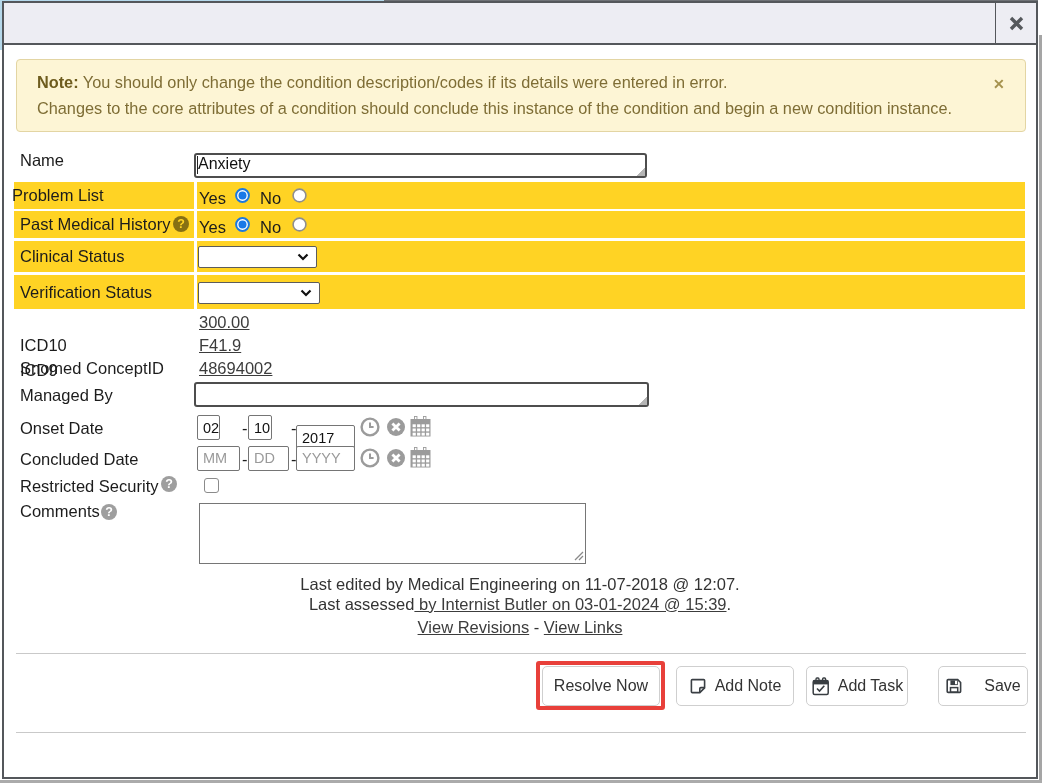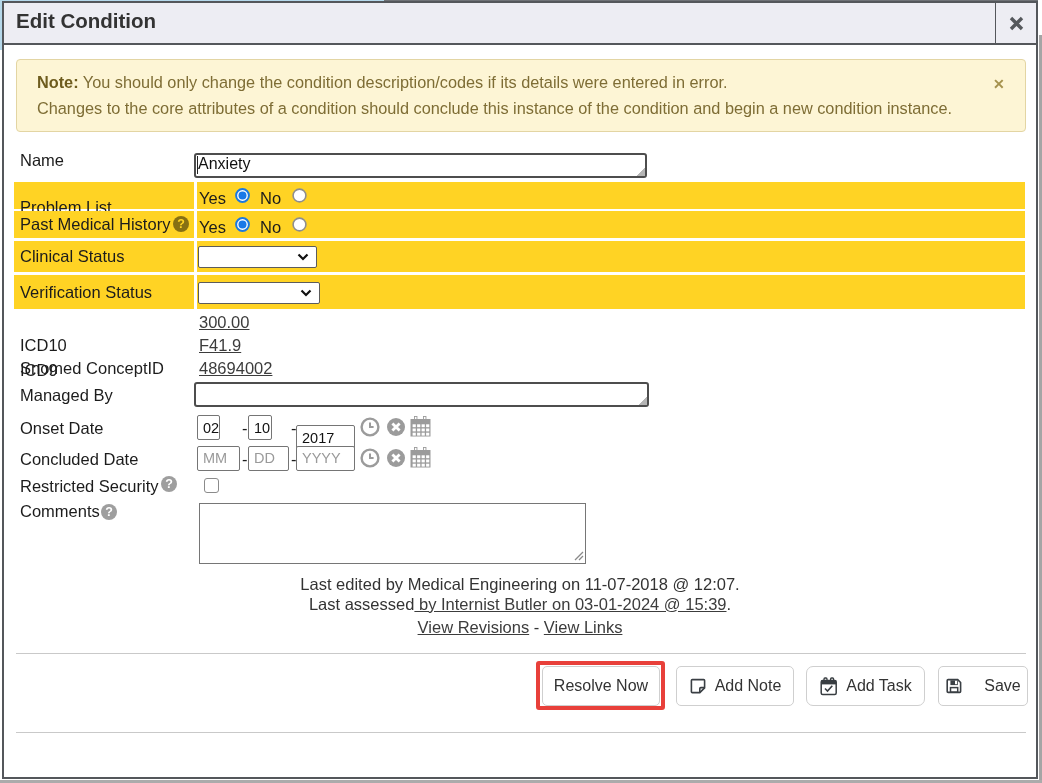--- a/index.html
+++ b/index.html
@@ -21,42 +21,41 @@
   <div class="abs" style="left:0; top:0; width:1042px; height:2px; background:#6f7276;"></div>
   <div class="abs" style="left:0; top:0; width:384px; height:2px; background:#b5d9ec;"></div>
   <div class="abs" style="left:0; top:0; width:2px; height:50px; background:#b6d8ea;"></div>
   <div class="abs" style="left:1038px; top:0; width:4px; height:783px; background:#ffffff;"></div>
   <div class="abs" style="left:1039px; top:35px; width:3px; height:748px; background:#a5a5a5;"></div>
   <div class="abs" style="left:0; top:780px; width:1042px; height:3px; background:#ababab;"></div>
 
   <div class="abs" style="left:2px; top:1px; width:1036px; height:778px; background:#fff; border:2px solid #54575b;"></div>
 
   <div class="abs" style="left:4px; top:3px; width:1032px; height:42px; background:#ededf3; border-bottom:2px solid #54575b;"></div>
-  <div class="abs" style="left:16px; top:9px; font-size:20.5px; font-weight:bold; color:#333;">Edit Condition</div>
   <div class="abs" style="left:995px; top:3px; width:1px; height:41px; background:#54575b;"></div>
   <svg class="abs" style="left:1009px; top:16px;" width="15" height="15" viewBox="0 0 15 15">
     <path d="M2 2 L13 13 M13 2 L2 13" stroke="#55585c" stroke-width="3.4"></path>
   </svg>
 
   <div class="abs" style="left:16px; top:59px; width:1010px; height:73px; background:#fdf5d5; border:1px solid #e3d5a3; border-radius:4px;"></div>
   <div class="abs" style="left:37px; top:70px; width:940px; font-size:16.3px; line-height:25.5px; color:#7e6d35;">
     <b style="color:#6e5c1e;">Note:</b> You should only change the condition description/codes if its details were entered in error.<br>
     Changes to the core attributes of a condition should conclude this instance of the condition and begin a new condition instance.
   </div>
   <div class="abs" style="left:993px; top:76px; font-size:14px; font-weight:bold; color:#a5924e;">✕</div>
 
   <div class="lbl" style="left:20px; top:150.5px;">Name</div>
   <div class="inp2" style="left:194px; top:153px; width:453px; height:25px;"></div>
   <div class="abs" style="left:198px; top:155px; font-size:16px; color:#111;">Anxiety</div>
   <div class="abs" style="left:197px; top:156px; width:1px; height:18px; background:#222;"></div>
   <div class="abs" style="left:636px; top:167px; width:9px; height:9px; background:linear-gradient(135deg, transparent 55%, #b5b5b5 55%);"></div>
 
   <div class="ylw" style="left:14px; top:182px; width:180px; height:26.5px;"></div>
   <div class="ylw" style="left:197px; top:182px; width:828px; height:26.5px;"></div>
-  <div class="lbl" style="left:20px; top:185.5px;margin-top:12px;">Problem List</div>
+  <div class="lbl" style="left:12px; top:185.5px;">Problem List</div>
 
   <div class="ylw" style="left:14px; top:211px; width:180px; height:26.5px;"></div>
   <div class="ylw" style="left:197px; top:211px; width:828px; height:26.5px;"></div>
   <div class="lbl" style="left:20px; top:214.5px;">Past Medical History</div>
 
   <div class="ylw" style="left:14px; top:240.5px; width:180px; height:31.5px;"></div>
   <div class="ylw" style="left:197px; top:240.5px; width:828px; height:31.5px;"></div>
   <div class="lbl" style="left:20px; top:247px;">Clinical Status</div>
 
   <div class="ylw" style="left:14px; top:274.5px; width:180px; height:34.5px;"></div>
@@ -142,21 +141,21 @@
   <div class="btn" style="left:676px; top:666px; width:118px; height:40px;">
     <svg width="18" height="18" viewBox="0 0 18 18">
       <path d="M3.3 2.6 h11.4 q0.9 0 0.9 0.9 v7.3 l-4.8 4.8 h-7.5 q-0.9 0 -0.9 -0.9 v-11.2 q0 -0.9 0.9 -0.9 z" fill="none" stroke="#3a3f44" stroke-width="1.6"></path>
       <path d="M15.4 10.6 h-3.6 q-1 0 -1 1 v3.6" fill="none" stroke="#3a3f44" stroke-width="1.6"></path>
     </svg>
     <span>Add Note</span>
   </div>
 
   <div class="btn" style="left:542px; top:666px; width:118px; height:40px;">Resolve Now</div>
 
-  <div class="btn" style="left:806px; top:666px; width:119px; height:40px;border-radius:7px;">
+  <div class="btn" style="left:806px; top:666px; width:102px; height:40px;">
     <svg width="19" height="19" viewBox="0 0 19 19">
       <rect x="5" y="1" width="3" height="5" rx="1" fill="#fff" stroke="#383d41" stroke-width="1.3"></rect>
       <rect x="11.6" y="1" width="3" height="5" rx="1" fill="#fff" stroke="#383d41" stroke-width="1.3"></rect>
       <rect x="2.2" y="3.6" width="15" height="13.8" rx="1.5" fill="none" stroke="#383d41" stroke-width="1.5"></rect>
       <rect x="2.2" y="3.6" width="15" height="3.8" fill="#383d41"></rect>
       <path d="M6 11.5 L8.5 14 L13.3 8.7" fill="none" stroke="#383d41" stroke-width="1.6"></path>
     </svg>
     <span>Add Task</span>
   </div>
 

